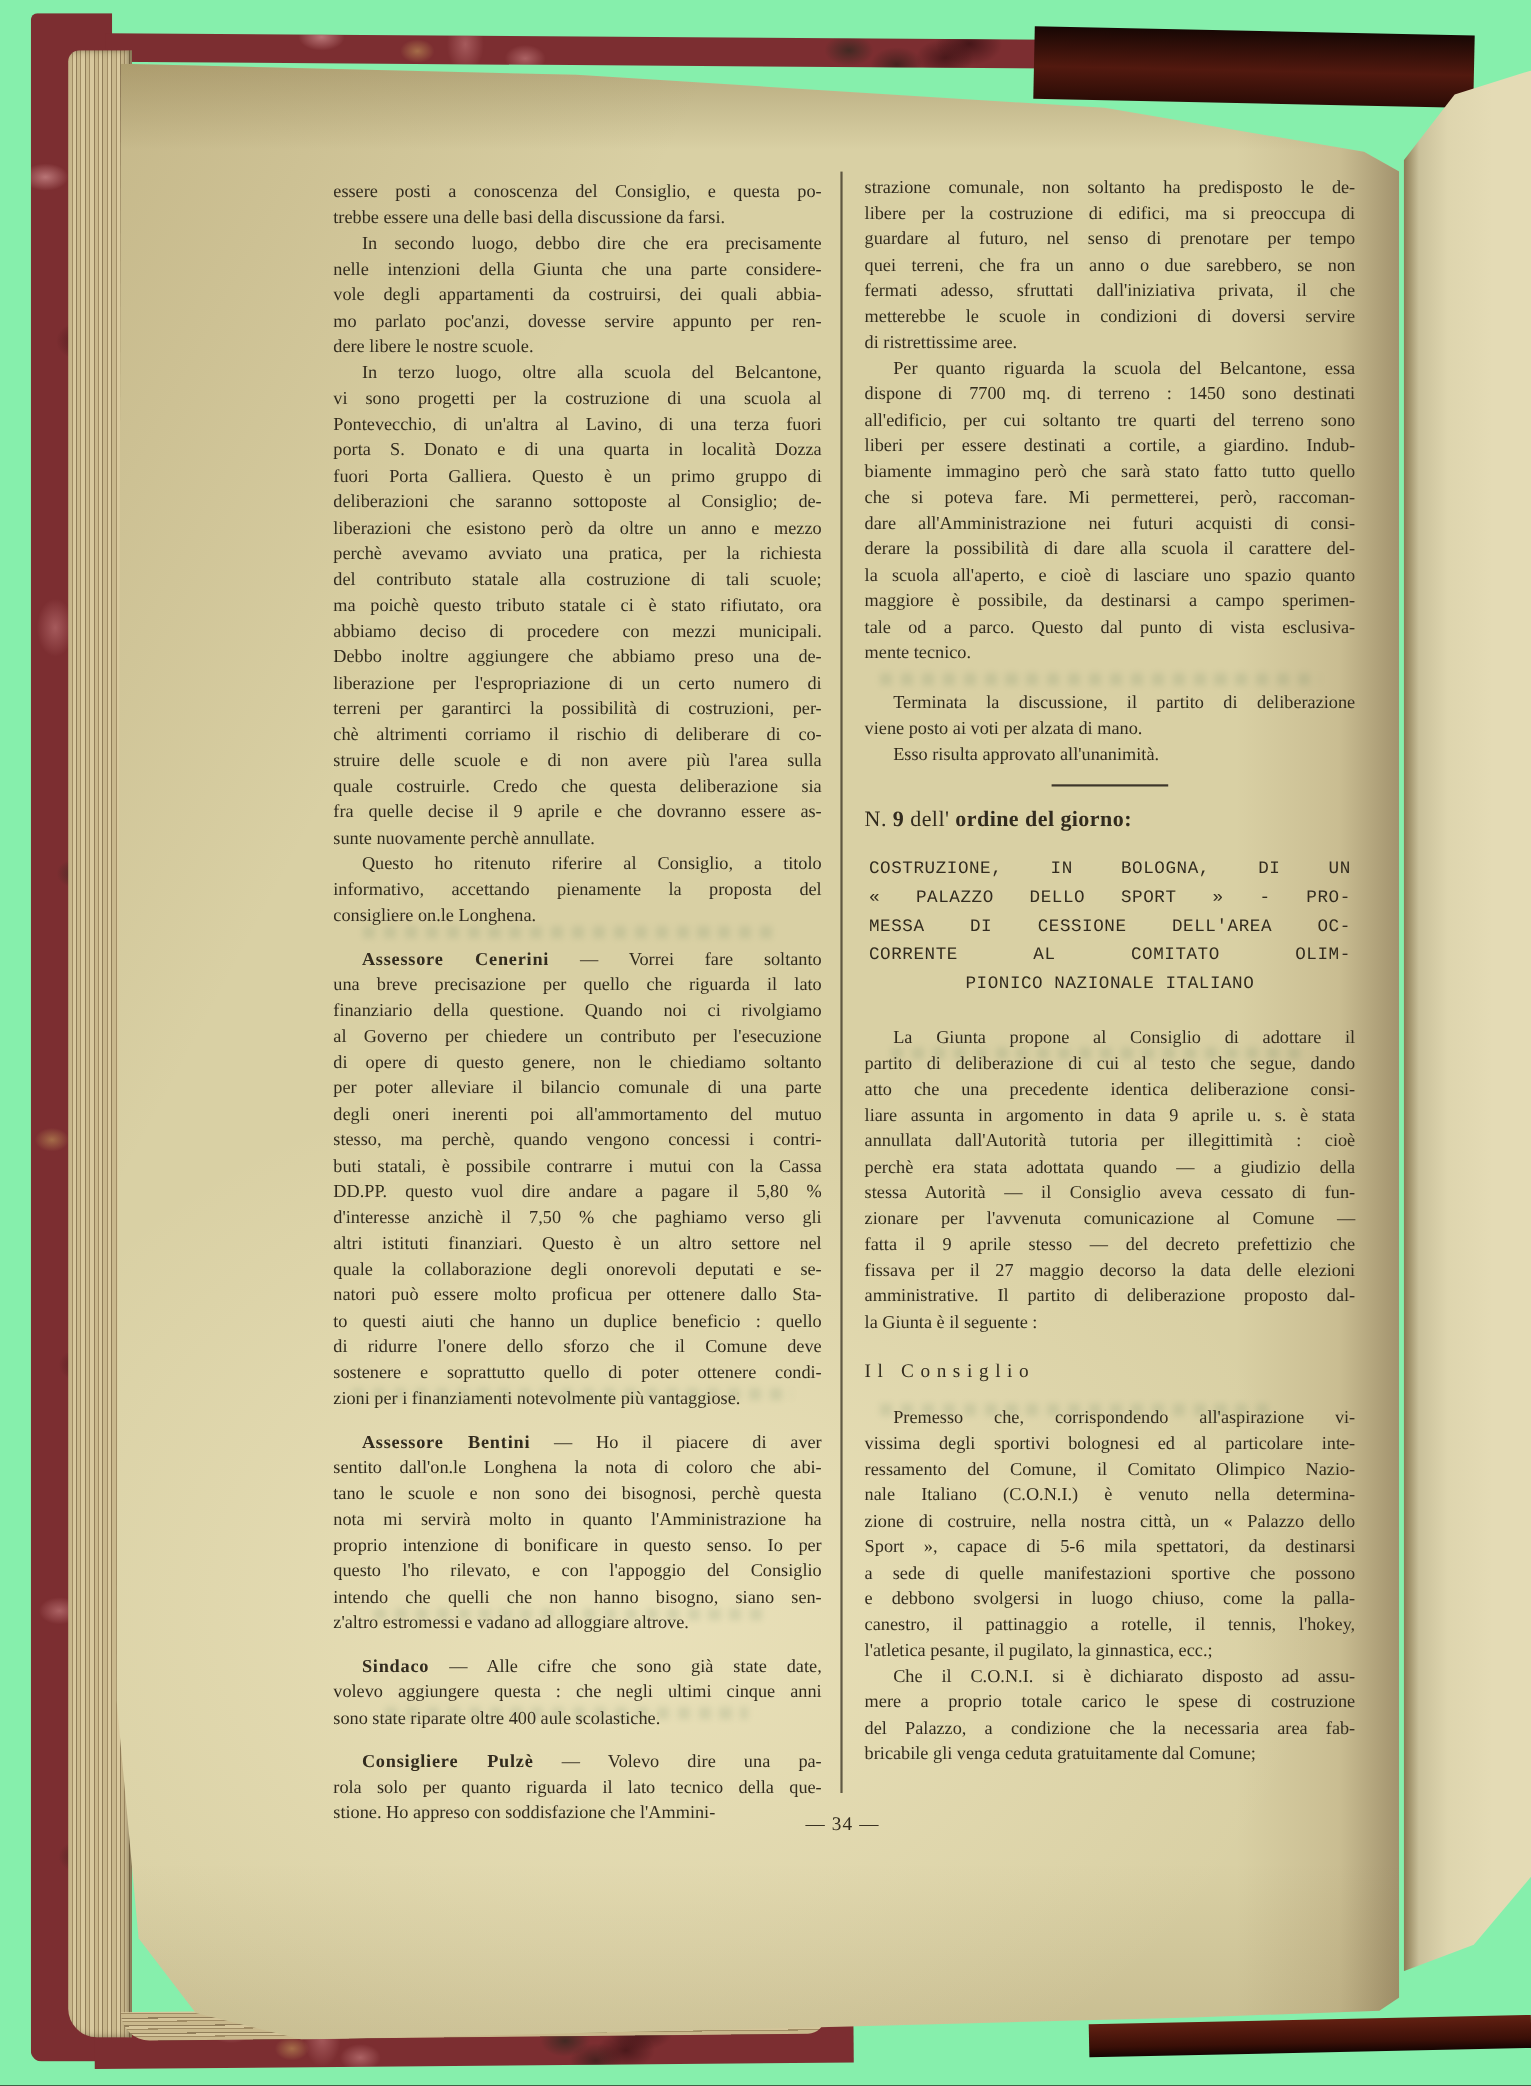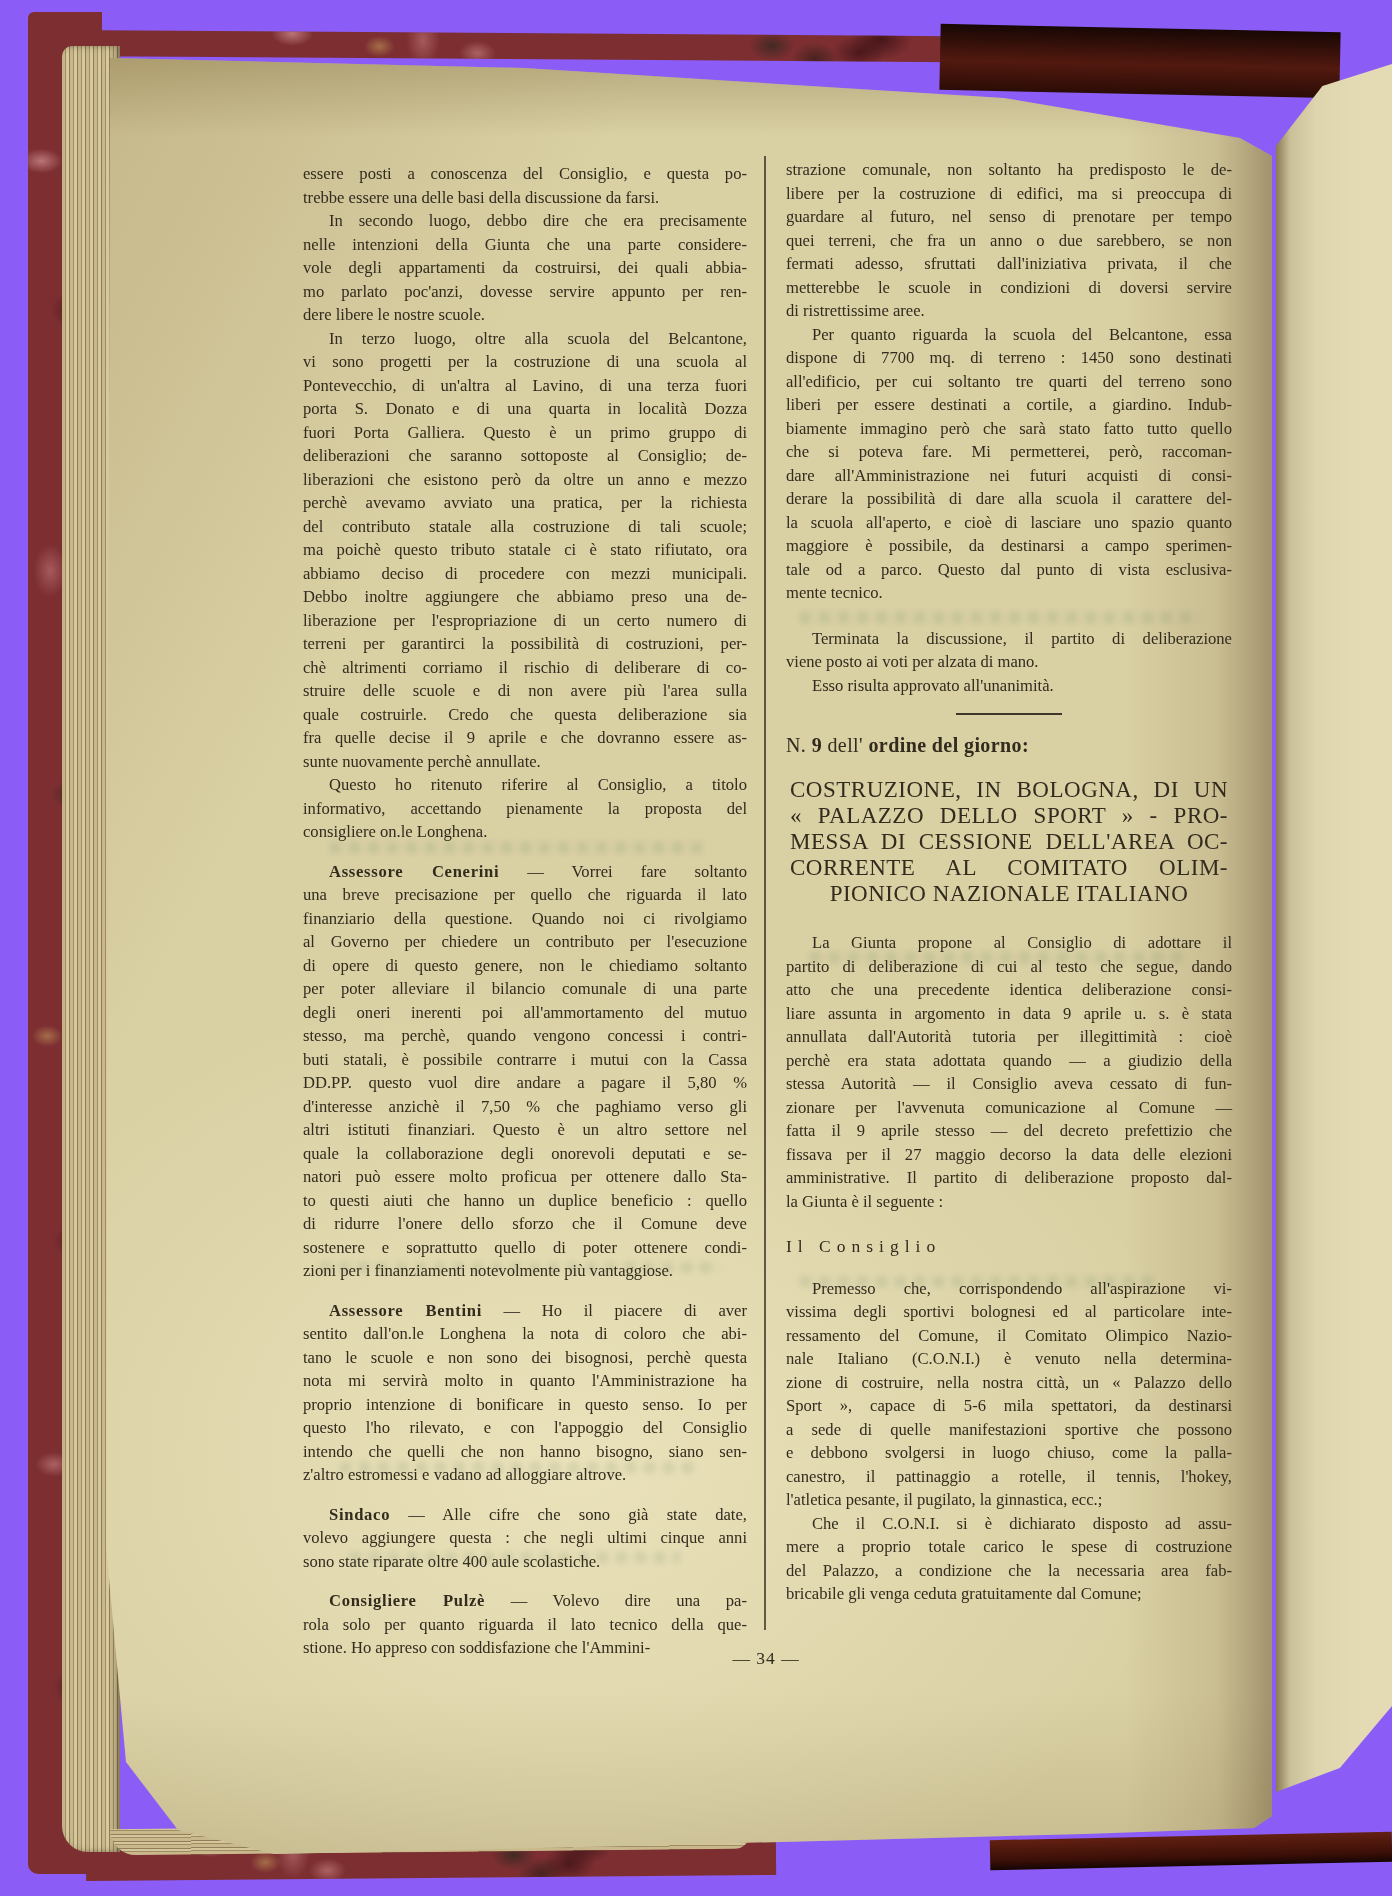--- a/index.html
+++ b/index.html
@@ -1,17 +1,17 @@
 <!DOCTYPE html>
 <html><head>
 <meta charset="utf-8">
 <style>
   html,body{margin:0;padding:0;background:#090504;}
   #stage{position:relative;width:1392px;height:1896px;overflow:hidden;
-         background:#8b5cf6;font-family:"Liberation Serif","DejaVu Serif",serif;}
+         background:#86efac;font-family:"Liberation Serif","DejaVu Serif",serif;}
 
   
   .marble{
     background-color:#7c2e31;
     background-image:
       radial-gradient(ellipse 34px 20px at 18% 8%,  rgba(235,175,175,.55), transparent 62%),
       radial-gradient(ellipse 46px 30px at 72% 16%, rgba(40,10,12,.65), transparent 66%),
       radial-gradient(ellipse 28px 44px at 30% 30%, rgba(222,150,150,.42), transparent 60%),
       radial-gradient(ellipse 34px 22px at 62% 42%, rgba(28,38,26,.6), transparent 66%),
       radial-gradient(ellipse 26px 18px at 26% 55%, rgba(205,170,95,.5), transparent 60%),
@@ -70,21 +70,21 @@
   .line.last{text-align-last:left;}
   .line.c{text-align:center;text-align-last:center;}
   .block.indent .line.first{text-indent:26px;}
   .block.speaker{margin-top:16px;}
   .block.gt{margin-top:22px;}
   .lead{font-weight:700;letter-spacing:.7px;}
 
   .block.rule-block{width:106px;height:2px;background:#3d362a;margin:16px auto 14px auto;}
   .block.heading{margin:18px 0 20px 0;font-size:20px;line-height:24px;letter-spacing:.4px;}
   .block.heading .b{font-weight:700;}
-  .block.caps{font-size:23px;line-height:26px;margin:0 4px 24px 4px;letter-spacing:.5px;}
+  .block.caps{font-size:16px;line-height:26px;margin:0 4px 24px 4px;letter-spacing:.5px;font-family:Liberation Mono, monospace;}
   .block.center-head{text-align:left;letter-spacing:6px;font-size:17.5px;margin:22px 0 18px 0;}
 
   .page-number{position:absolute;left:300px;top:1648px;width:932px;text-align:center;
       color:#322b1e;font-size:17.5px;letter-spacing:1px;}
 </style>
 </head>
 <body>
 
 <div id="stage">
   <div class="cover-left marble"></div>

